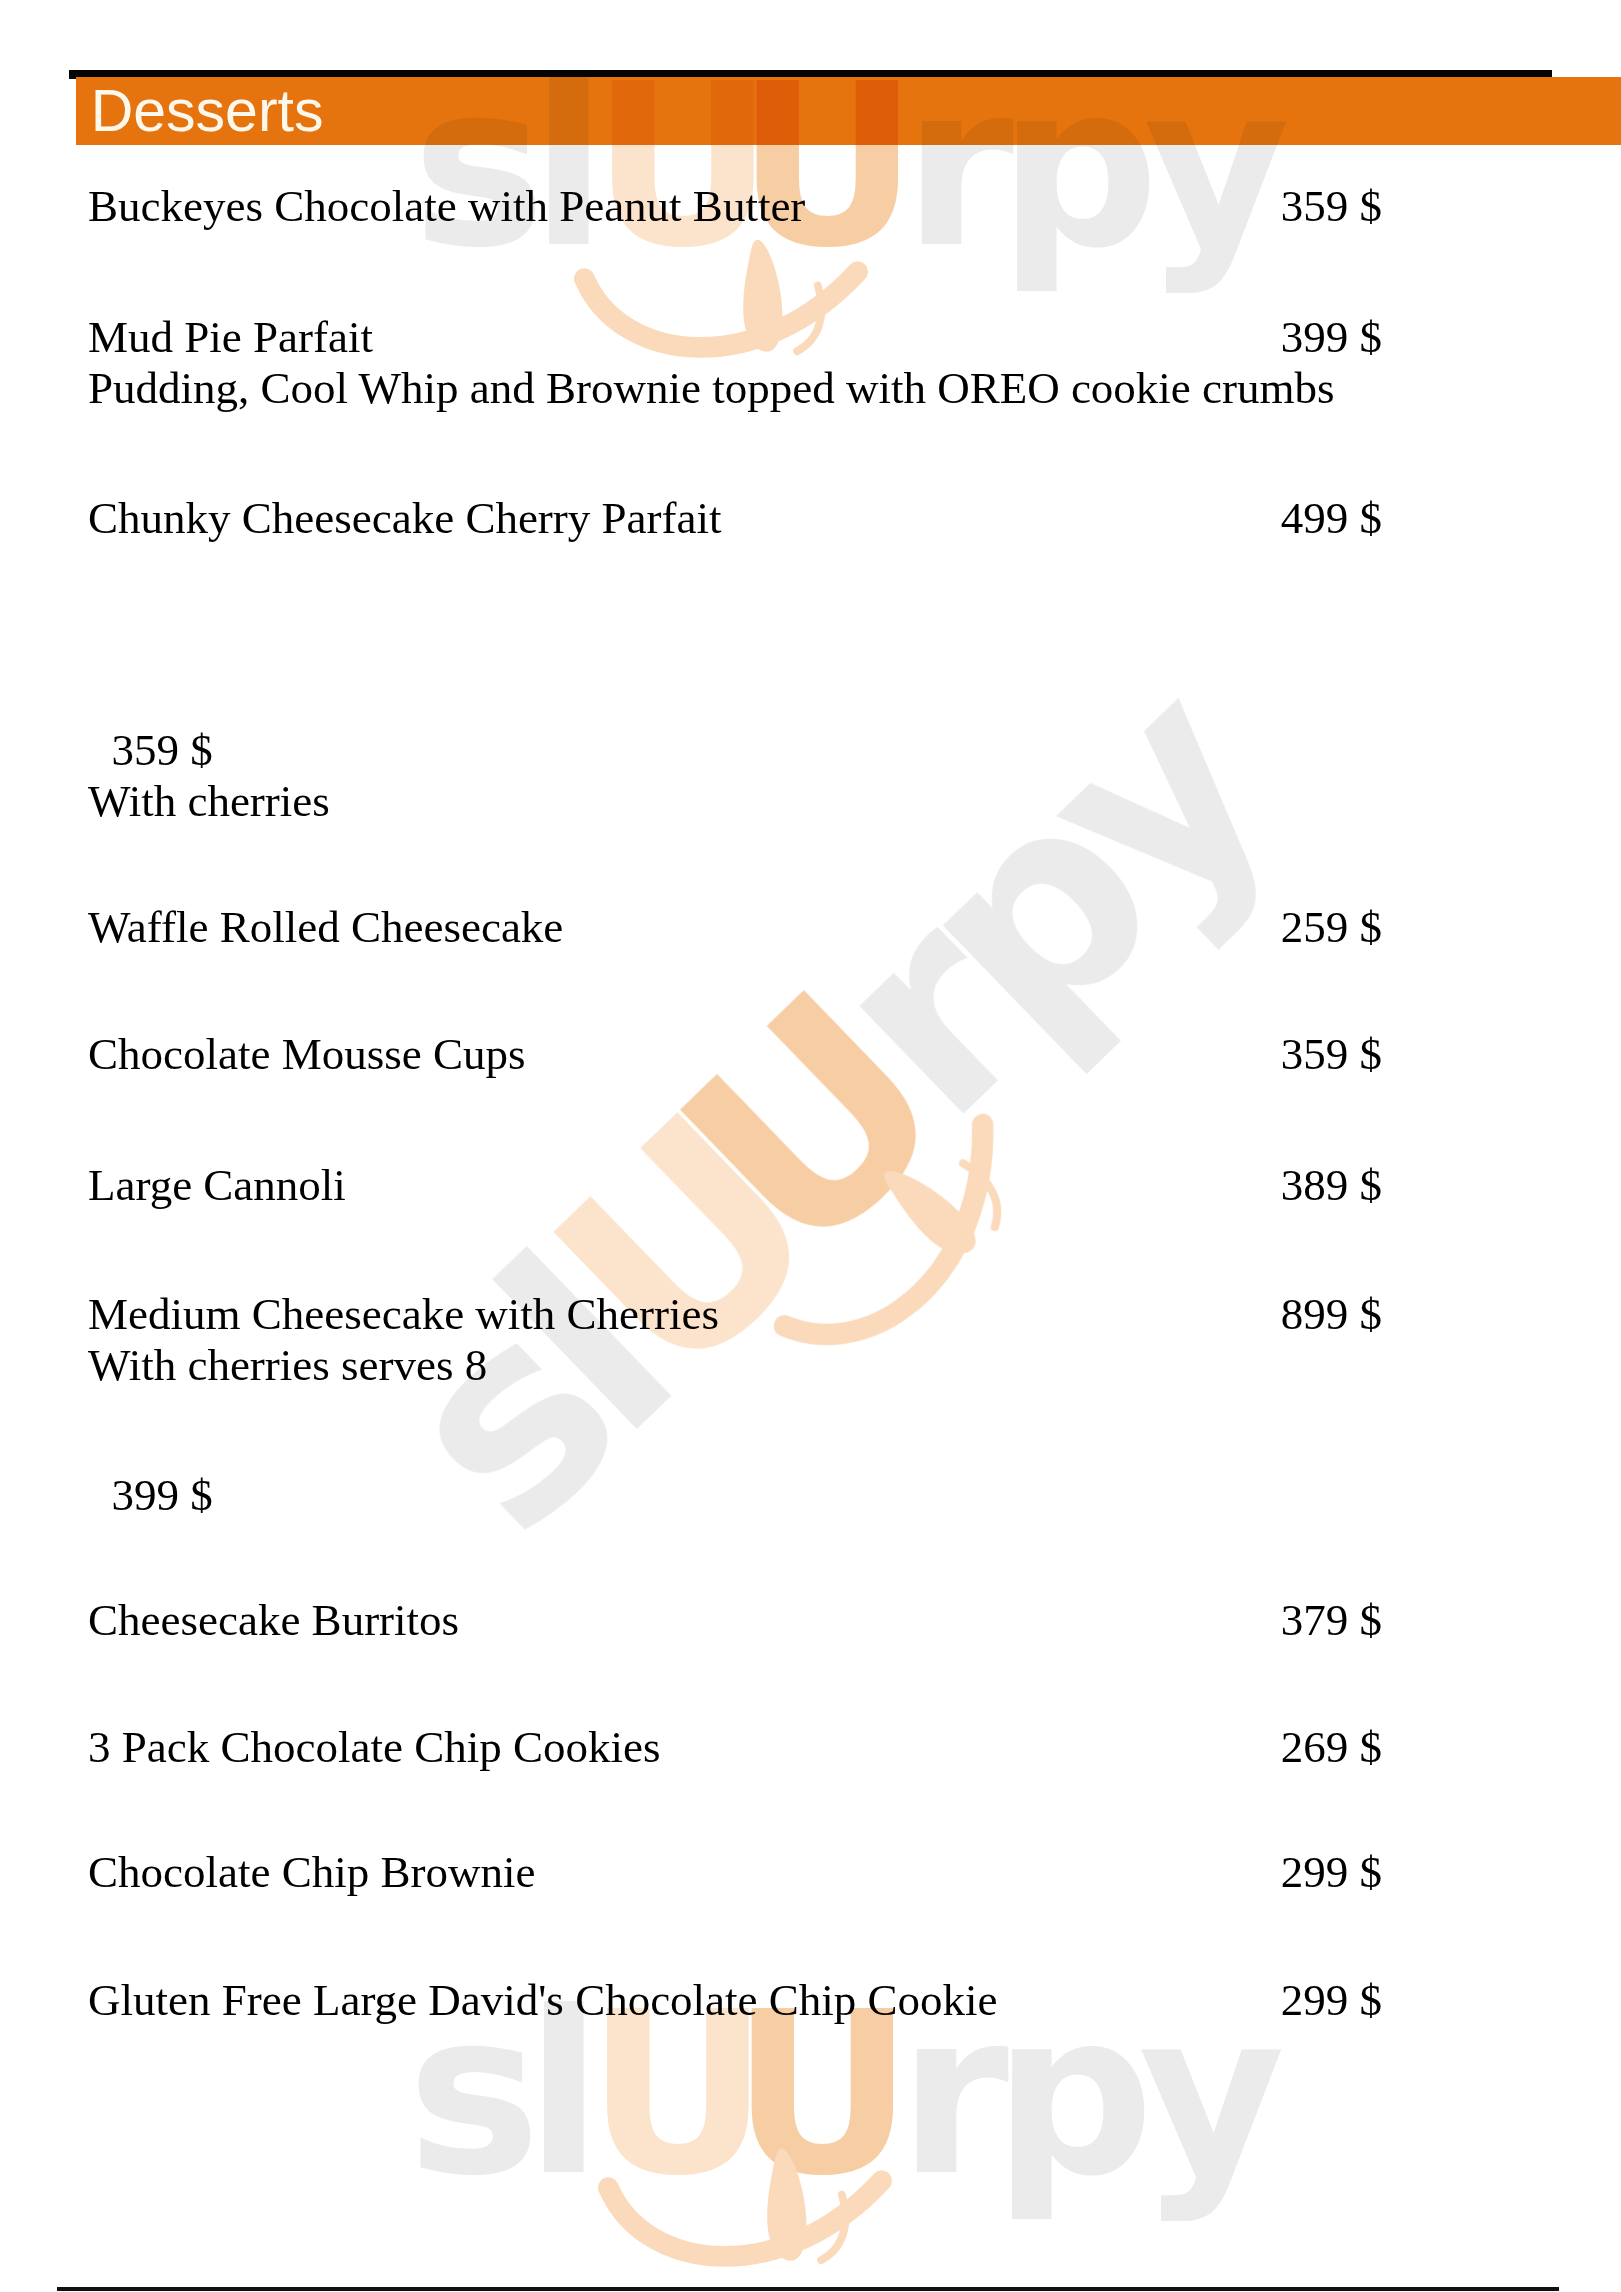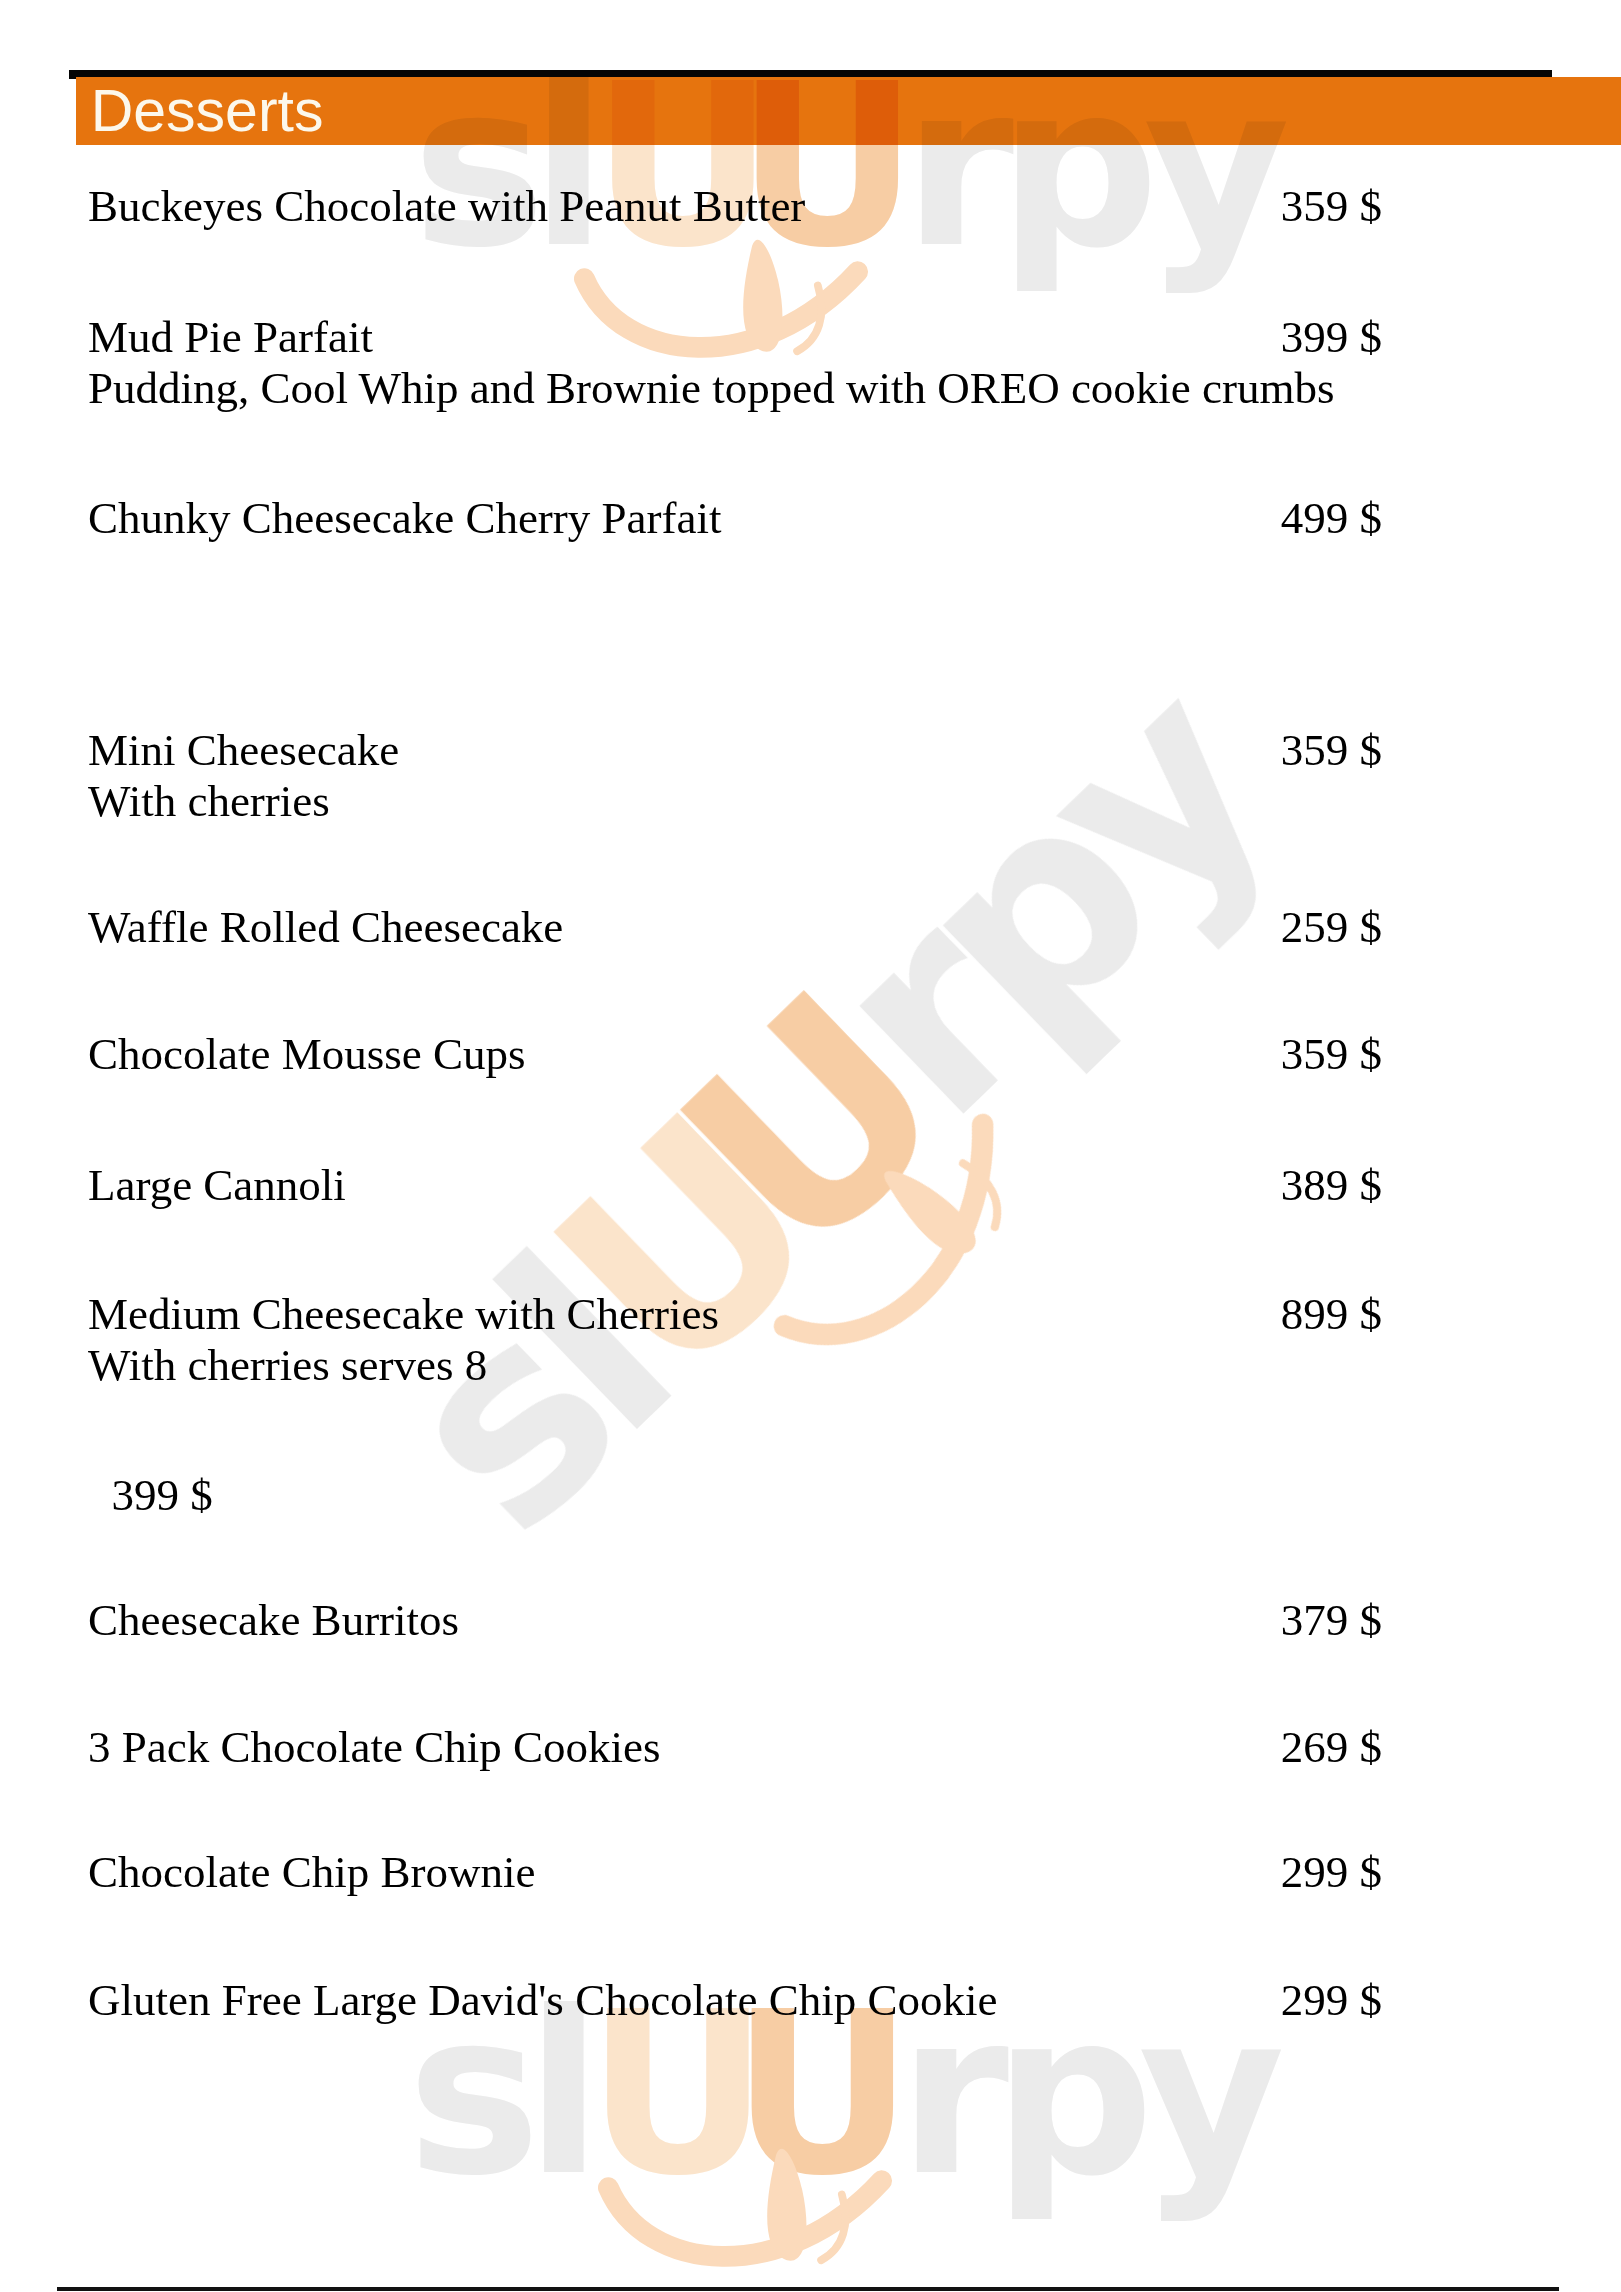--- a/index.html
+++ b/index.html
@@ -135,21 +135,20 @@
 
     <div class="item" style="top:493px">
       <div class="row">
           <span class="name">Chunky Cheesecake Cherry Parfait</span>
           <span class="price">499 $</span>
         </div>
     </div>
 
     <div class="item" style="top:725px">
       <div class="row">
-          <span class="name">Mini Cheesecake</span>
           <span class="price">359 $</span>
         </div>
       <div class="desc">With cherries</div>
     </div>
 
     <div class="item" style="top:902px">
       <div class="row">
           <span class="name">Waffle Rolled Cheesecake</span>
           <span class="price">259 $</span>
         </div>

